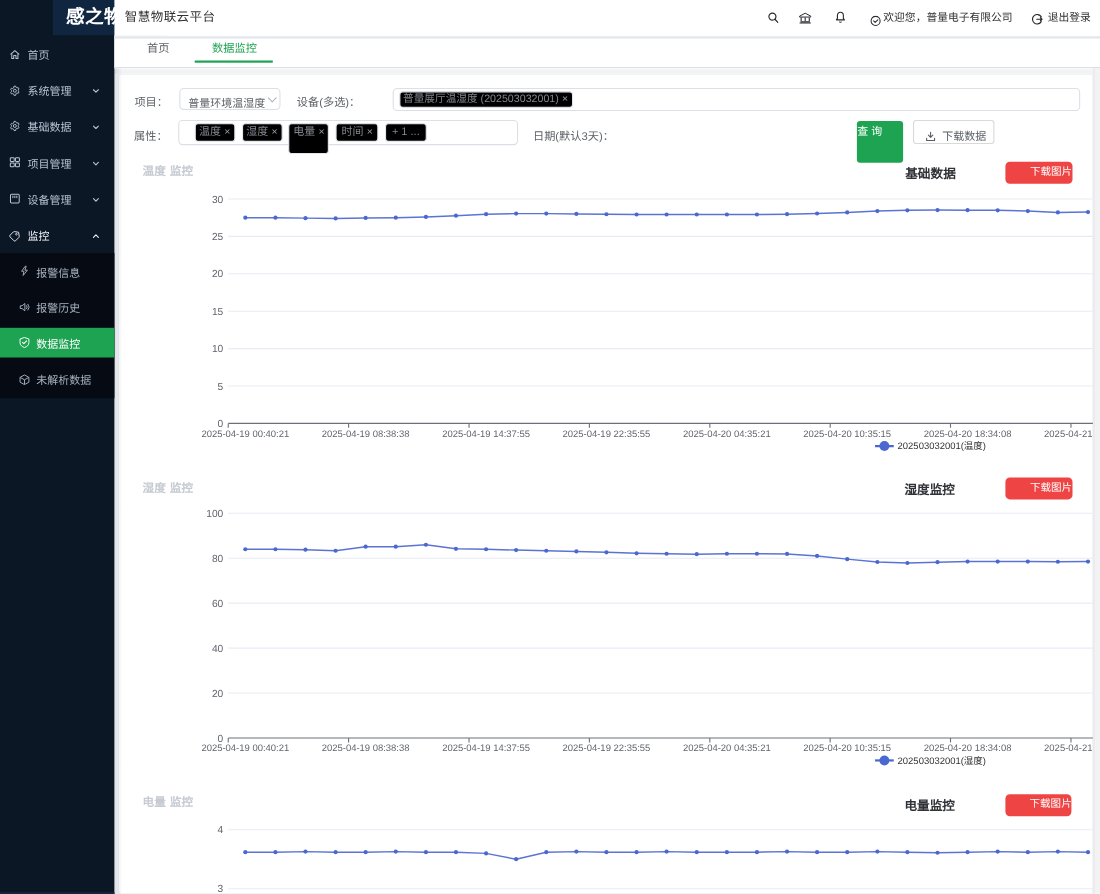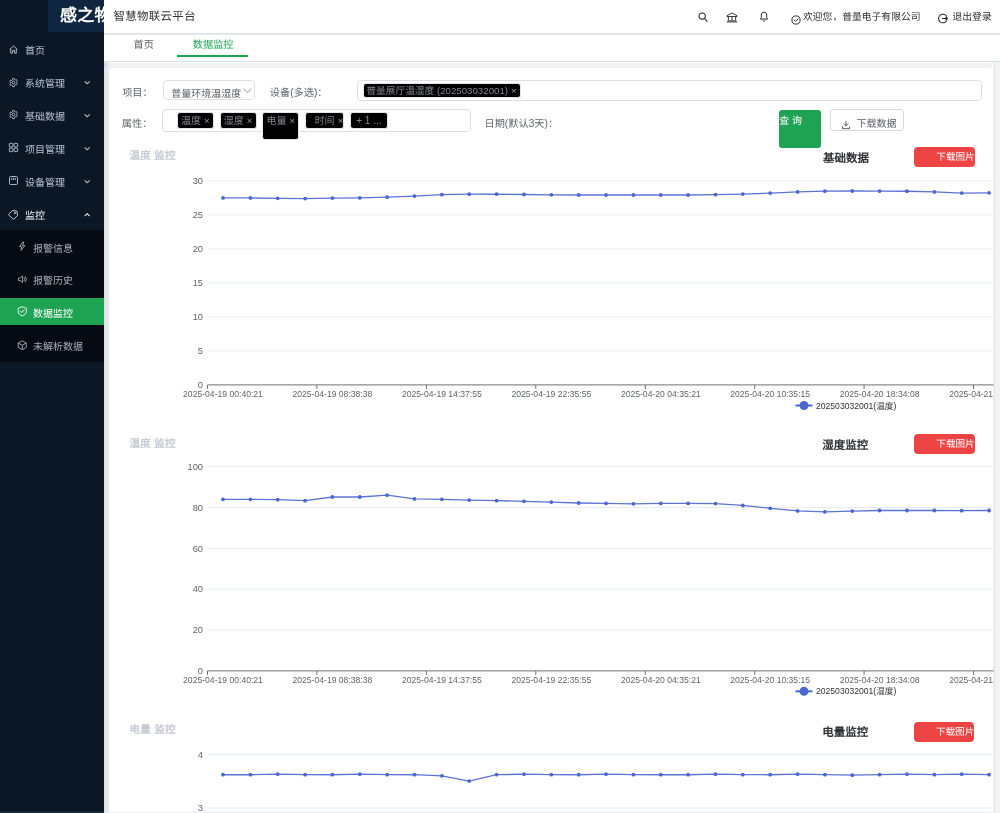--- a/index.html
+++ b/index.html
@@ -222,21 +222,21 @@
   <div class="flabel" style="left:269.8px;top:84.2px">设备(多选)：</div>
   <div class="box" style="left:357px;top:79.5px;width:624.8px;height:21.5px">
     <div class="tag dtag" style="left:4.5px;top:2.8px;width:158px;height:15px;line-height:14.5px;text-align:center">普量展厅温湿度 (202503032001)<span class="tagx">×</span></div>
   </div>
 
   <div class="flabel" style="left:121.8px;top:114.5px">属性：</div>
   <div class="box" style="left:162px;top:108.5px;width:308.5px;height:23px">
     <div class="tag" style="left:13.5px;top:2.8px;width:37.5px;height:16.5px;line-height:16px;text-align:center">温度<span class="tagx">×</span></div>
     <div class="tag" style="left:56.6px;top:2.8px;width:37px;height:16.5px;line-height:16px;text-align:center">湿度<span class="tagx">×</span></div>
     <div class="tag" style="left:99.4px;top:2.8px;width:37px;height:28px;line-height:16px;text-align:center">电量<span class="tagx">×</span></div>
-    <div class="tag" style="left:142.2px;top:2.8px;width:39px;height:16.5px;line-height:16px;text-align:right">时间<span class="tagx">×</span></div>
+    <div class="tag" style="left:142.2px;top:2.8px;width:39px;height:16.5px;line-height:16px;text-align:center">时间<span class="tagx">×</span></div>
     <div class="tag" style="left:186.5px;top:2.8px;width:38.8px;height:16.5px;line-height:16px;text-align:center">+ 1 ...</div>
   </div>
   <div class="flabel" style="left:484.5px;top:114.5px">日期(默认3天)：</div>
   <div class="abs" style="left:779.3px;top:109.5px;width:42px;height:38px;background:#1da351;border-radius:3px;color:#fff;font-size:10px;text-align:left;line-height:21.5px">查 询</div>
   <div class="abs" style="left:830px;top:109.3px;width:74.2px;height:21.8px;background:#fff;border:1px solid #d9d9d9;border-radius:3px">
     <span style="position:absolute;left:10px;top:6px"><svg class="" width="10" height="10" viewBox="0 0 10 10">
           <path d="M5 1.2 V5.6 M3 3.8 L5 5.9 L7 3.8" fill="none" stroke="#5a5e66" stroke-width="1" stroke-linecap="round" stroke-linejoin="round"></path>
           <path d="M1.4 6.8 V8.7 H8.6 V6.8" fill="none" stroke="#5a5e66" stroke-width="1" stroke-linecap="round" stroke-linejoin="round"></path>
         </svg></span>
     <span style="position:absolute;left:25.6px;top:5px;font-size:10px;color:#5a5e66">下载数据</span>

